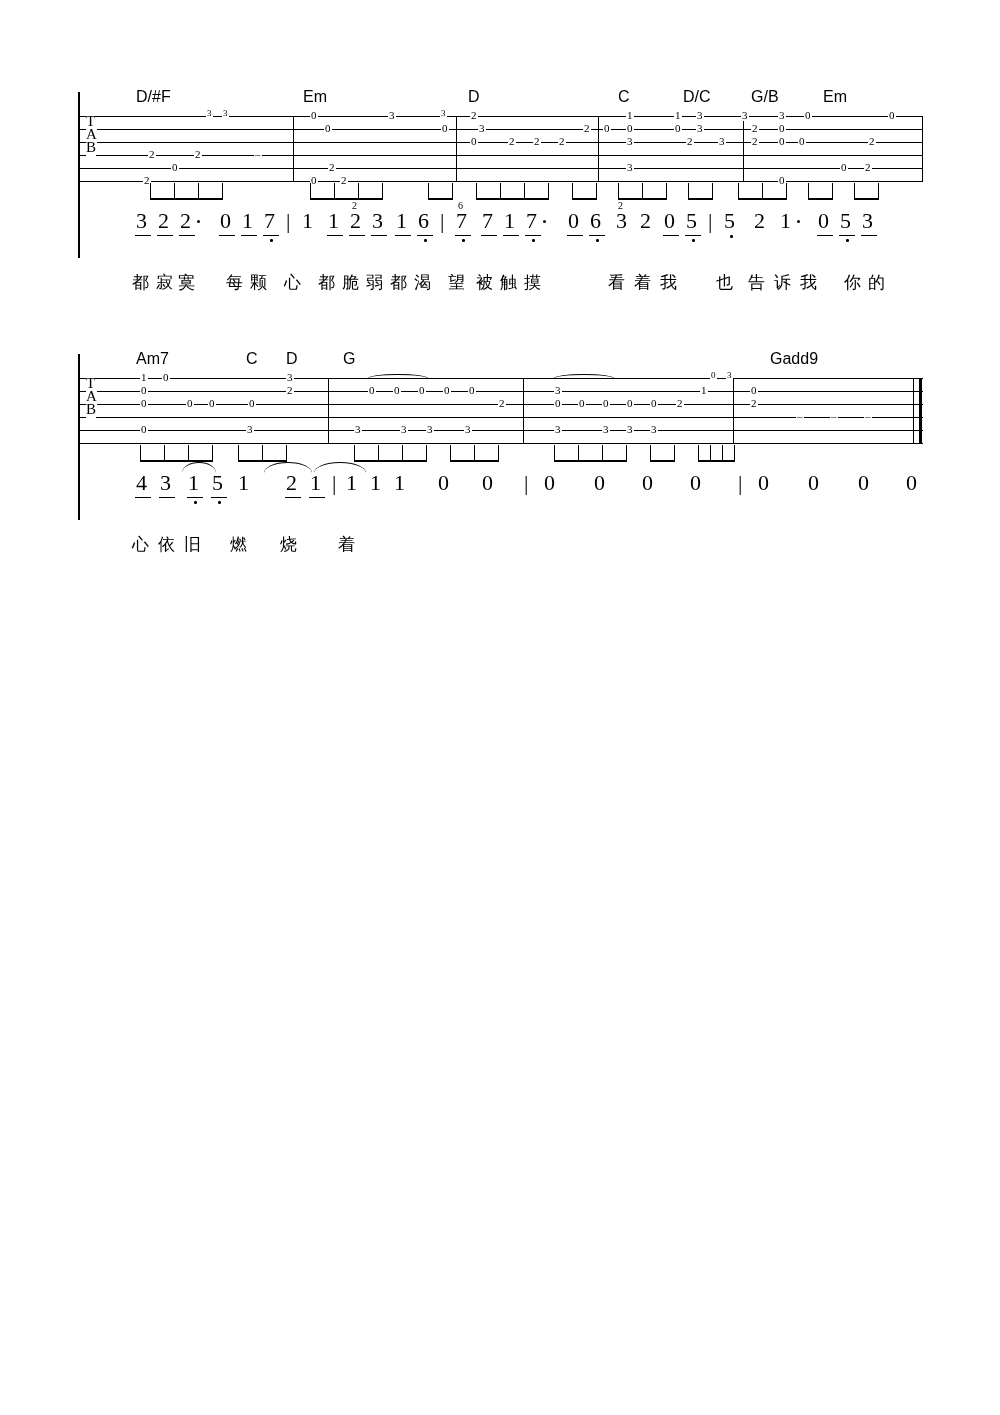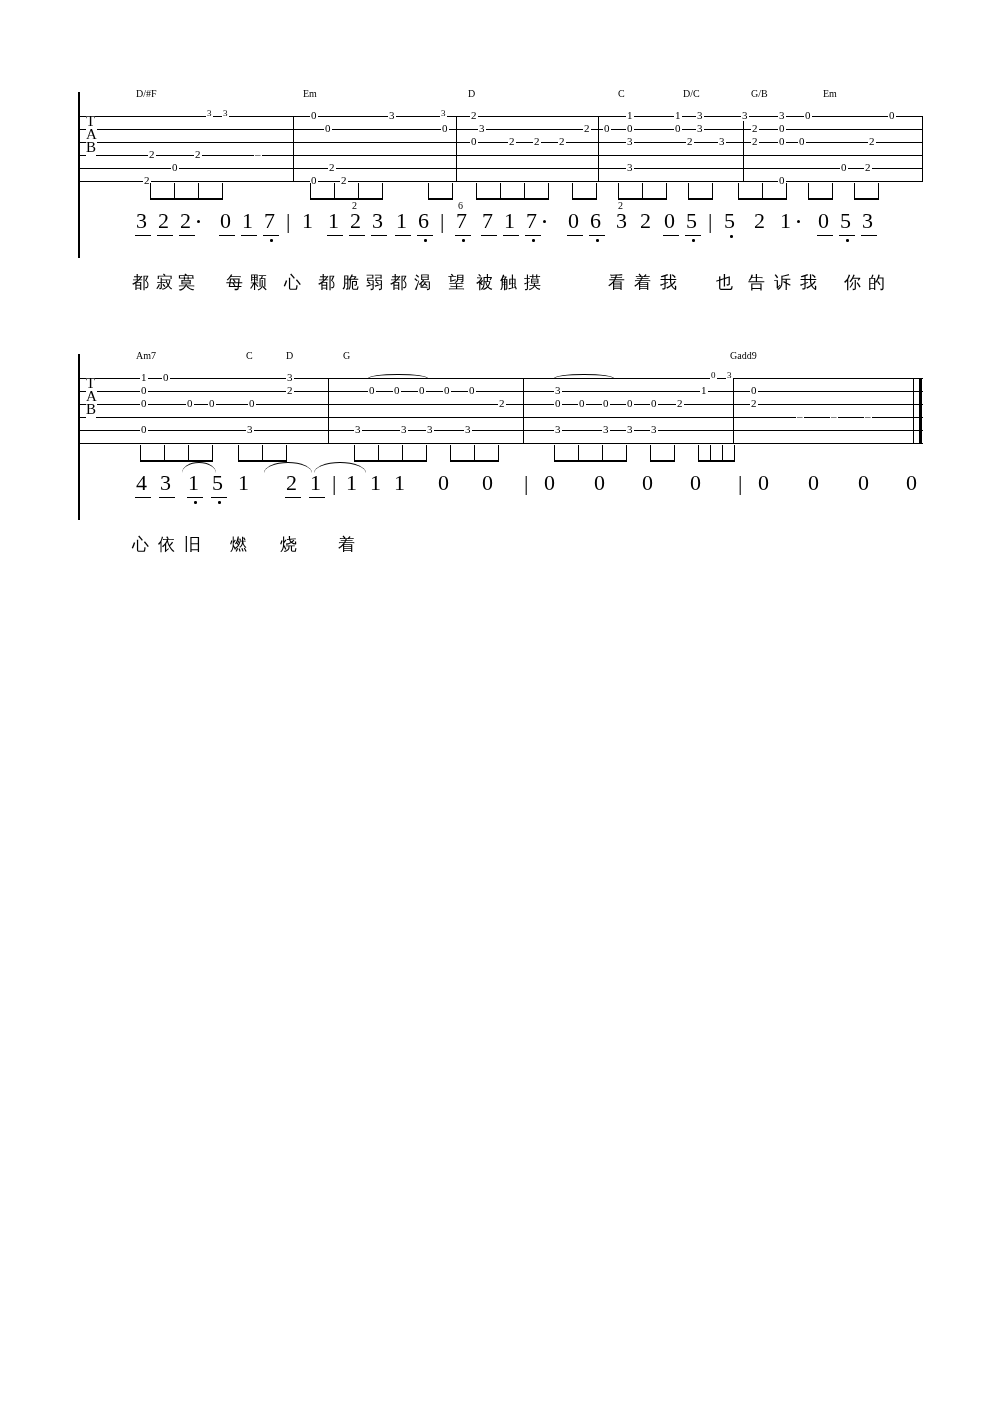--- a/index.html
+++ b/index.html
@@ -29,22 +29,22 @@
   #system-1 { top: 88px; }
   #system-2 { top: 350px; }
 
   .chords-row {
     position: relative;
     height: 20px;
     width: 845px;
   }
   .chord {
     position: absolute;
-    font-family: Liberation Serif, serif;
-    font-size: 10px;
+    font-family: Liberation Sans, sans-serif;
+    font-size: 16px;
     white-space: nowrap;
     top: 0;
   }
 
   
   .staff-wrap {
     position: relative;
     width: 845px;
     height: 72px;
     margin-top: 4px;
@@ -395,21 +395,21 @@
       </div>
   <div class="sysbar" style="top: 4px; height: 166px;"></div>
     </div>
 
   <div class="system" id="system-2">
     <div class="chords-row">
         <div class="chord" style="left: 58px;">Am7</div>
         <div class="chord" style="left: 168px;">C</div>
         <div class="chord" style="left: 208px;">D</div>
         <div class="chord" style="left: 265px;">G</div>
-        <div class="chord" style="left: 652px;">Gadd9</div>
+        <div class="chord" style="left: 692px;">Gadd9</div>
       </div>
     <div class="staff-wrap">
       <div class="staff-lines">
           <div class="sline" style="top: 4px;"></div>
           <div class="sline" style="top: 17px;"></div>
           <div class="sline" style="top: 30px;"></div>
           <div class="sline" style="top: 43px;"></div>
           <div class="sline" style="top: 56px;"></div>
           <div class="sline" style="top: 69px;"></div>
           <div class="barline" style="left: 0px; top: 4px; height: 65px;"></div>

